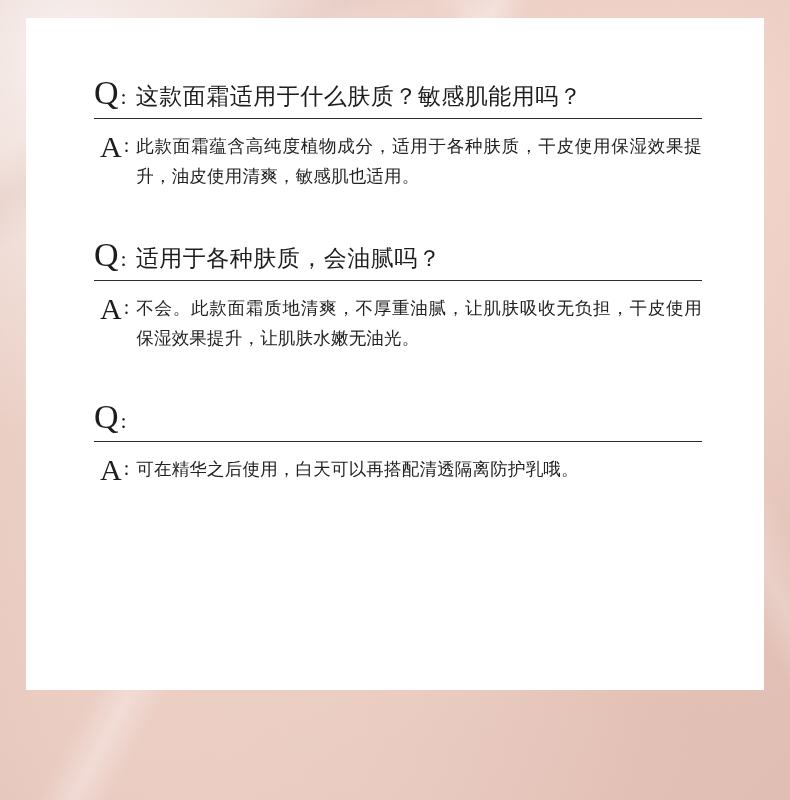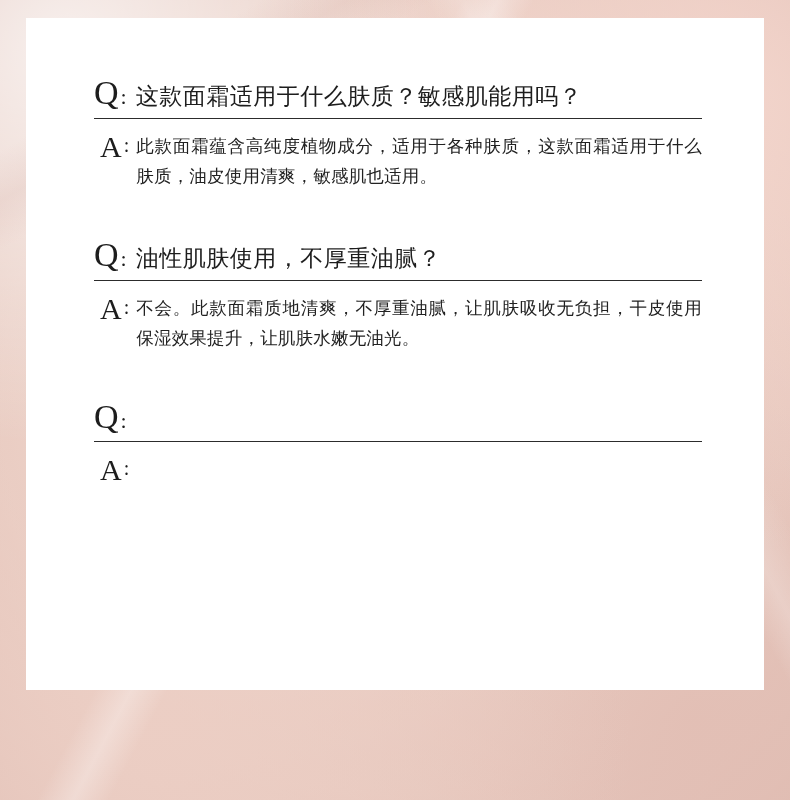--- a/index.html
+++ b/index.html
@@ -132,43 +132,44 @@
 
       <div class="faq-item">
         <div class="q-row">
           <span class="q-mark">Q</span>
           <span class="q-colon">:</span>
           <span class="q-text">这款面霜适用于什么肤质？敏感肌能用吗？</span>
         </div>
         <div class="a-row">
           <span class="a-mark">A</span>
           <span class="a-colon">:</span>
-          <span class="a-text">此款面霜蕴含高纯度植物成分，适用于各种肤质，这款面霜适用于什么肤质，油皮使用清爽，敏感肌也适用。</span>
+          <span class="a-text">此款面霜蕴含高纯度植物成分，适用于各种肤质，干皮使用保湿效果提升，油皮使用清爽，敏感肌也适用。</span>
         </div>
       </div>
 
       <div class="faq-item">
         <div class="q-row">
           <span class="q-mark">Q</span>
           <span class="q-colon">:</span>
-          <span class="q-text">油性肌肤使用，不厚重油腻？</span>
+          <span class="q-text">适用于各种肤质，会油腻吗？</span>
         </div>
         <div class="a-row">
           <span class="a-mark">A</span>
           <span class="a-colon">:</span>
           <span class="a-text">不会。此款面霜质地清爽，不厚重油腻，让肌肤吸收无负担，干皮使用保湿效果提升，让肌肤水嫩无油光。</span>
         </div>
       </div>
 
       <div class="faq-item">
         <div class="q-row">
           <span class="q-mark">Q</span>
           <span class="q-colon">:</span>
         </div>
         <div class="a-row">
           <span class="a-mark">A</span>
           <span class="a-colon">:</span>
+          <span class="a-text">可在精华之后使用，白天可以再搭配清透隔离防护乳哦。</span>
         </div>
       </div>
 
     </div>
   </div>
 </div>
 
 </body></html>

